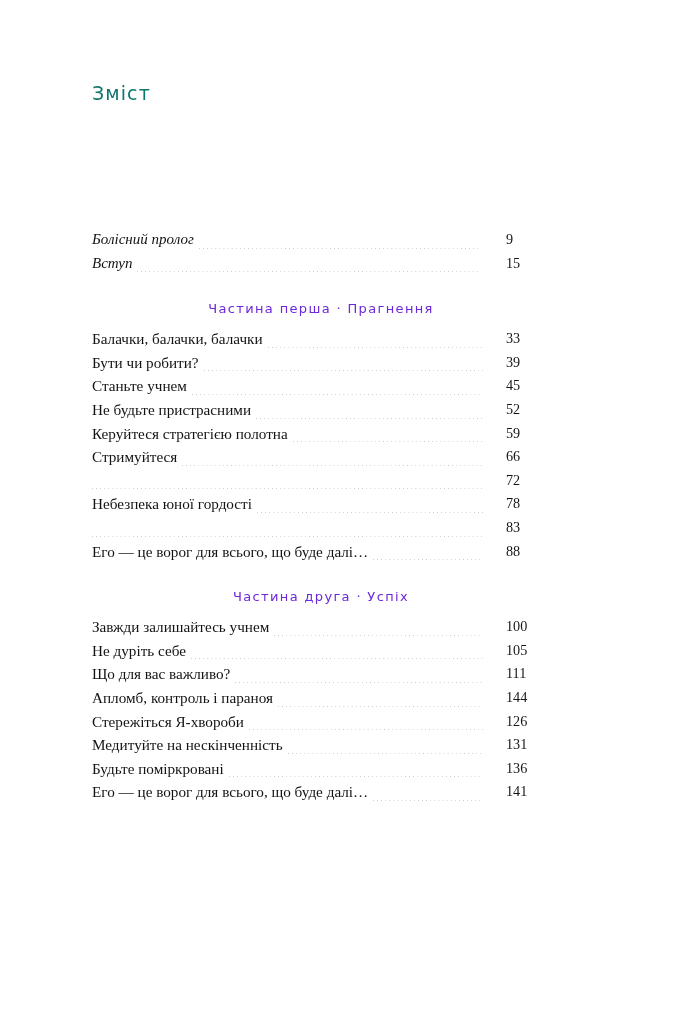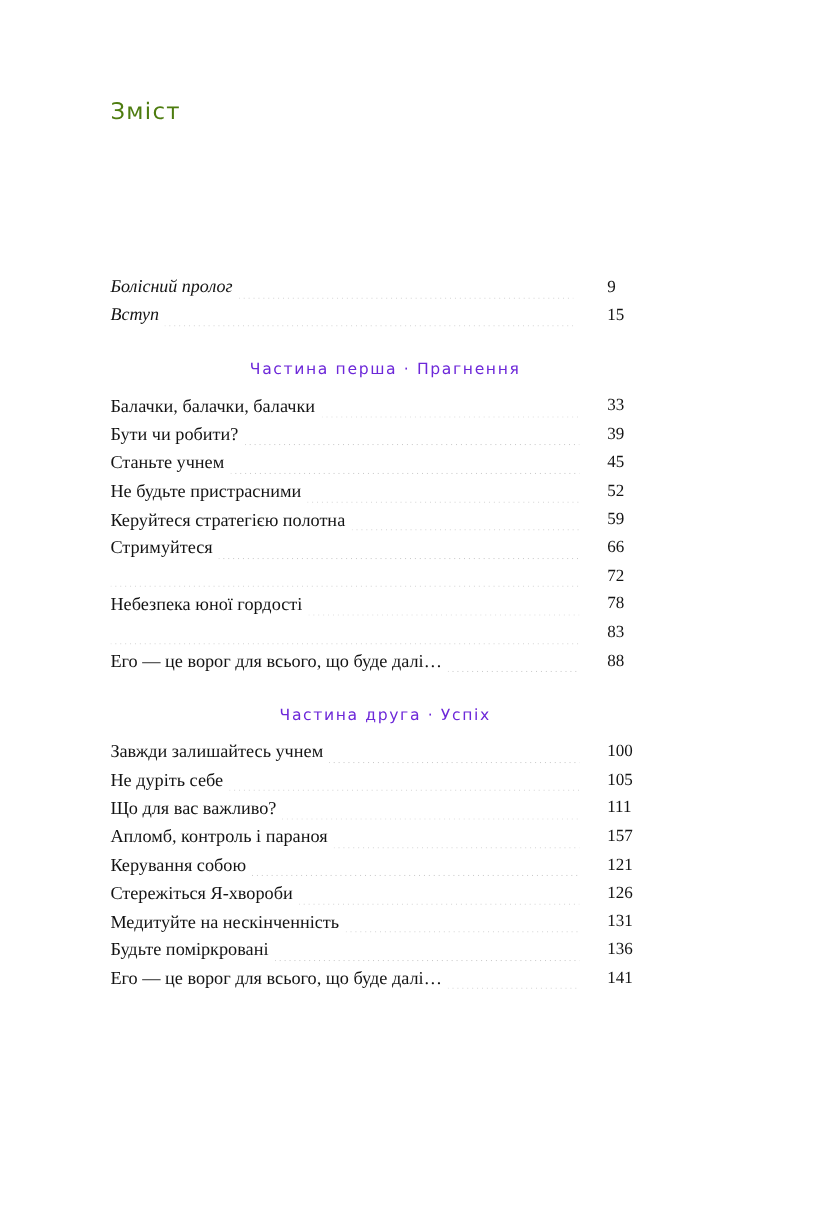--- a/index.html
+++ b/index.html
@@ -27,21 +27,21 @@
 
   
   .toc-title {
     position: absolute;
     left: 92px;
     top: 82px;
     font-family: "DejaVu Sans", "Liberation Sans", sans-serif;
     font-size: 19px;
     font-weight: 400;
     letter-spacing: 1.1px;
-    color: #4d7c0f;
+    color: #0f766e;
     white-space: nowrap;
   }
 
   
   .toc-body {
     position: absolute;
     left: 92px;
     top: 228px;
     width: 458px;
   }
@@ -195,26 +195,21 @@
           <span class="entry-page">105</span>
         </div>
         <div class="entry">
           <span class="entry-label">Що для вас важливо?</span>
           <span class="leader"></span>
           <span class="entry-page">111</span>
         </div>
         <div class="entry">
           <span class="entry-label">Апломб, контроль і параноя</span>
           <span class="leader"></span>
-          <span class="entry-page">157</span>
-        </div>
-        <div class="entry">
-          <span class="entry-label">Керування собою</span>
-          <span class="leader"></span>
-          <span class="entry-page">121</span>
+          <span class="entry-page">144</span>
         </div>
         <div class="entry">
           <span class="entry-label">Стережіться Я-хвороби</span>
           <span class="leader"></span>
           <span class="entry-page">126</span>
         </div>
         <div class="entry">
           <span class="entry-label">Медитуйте на нескінченність</span>
           <span class="leader"></span>
           <span class="entry-page">131</span>

